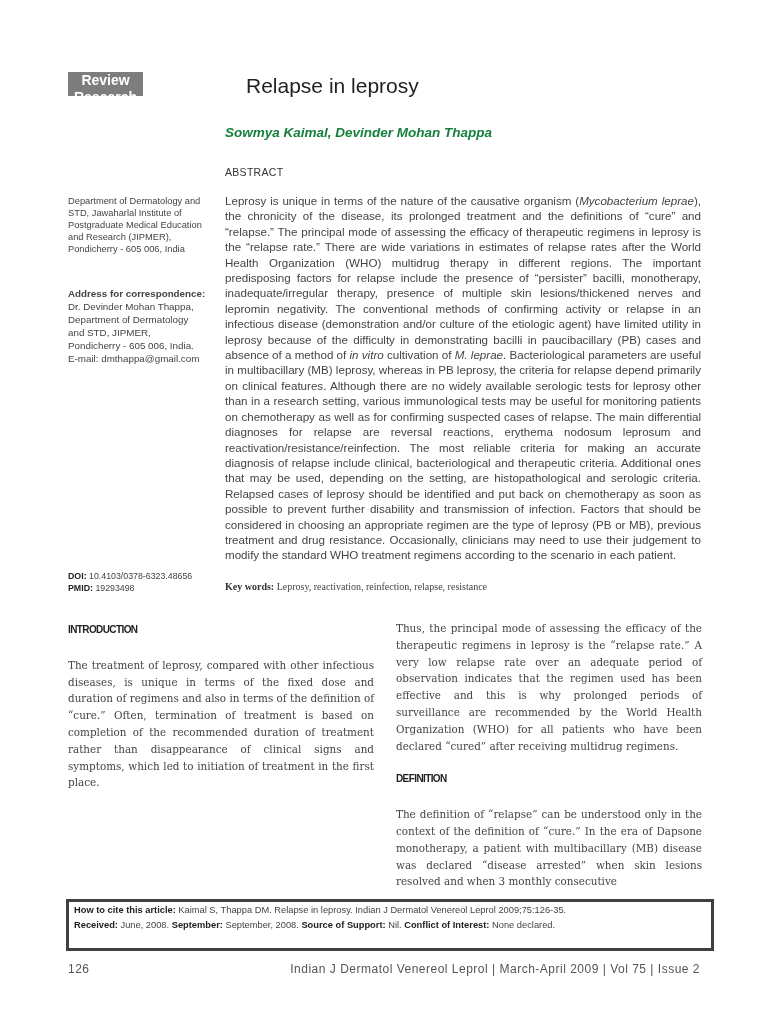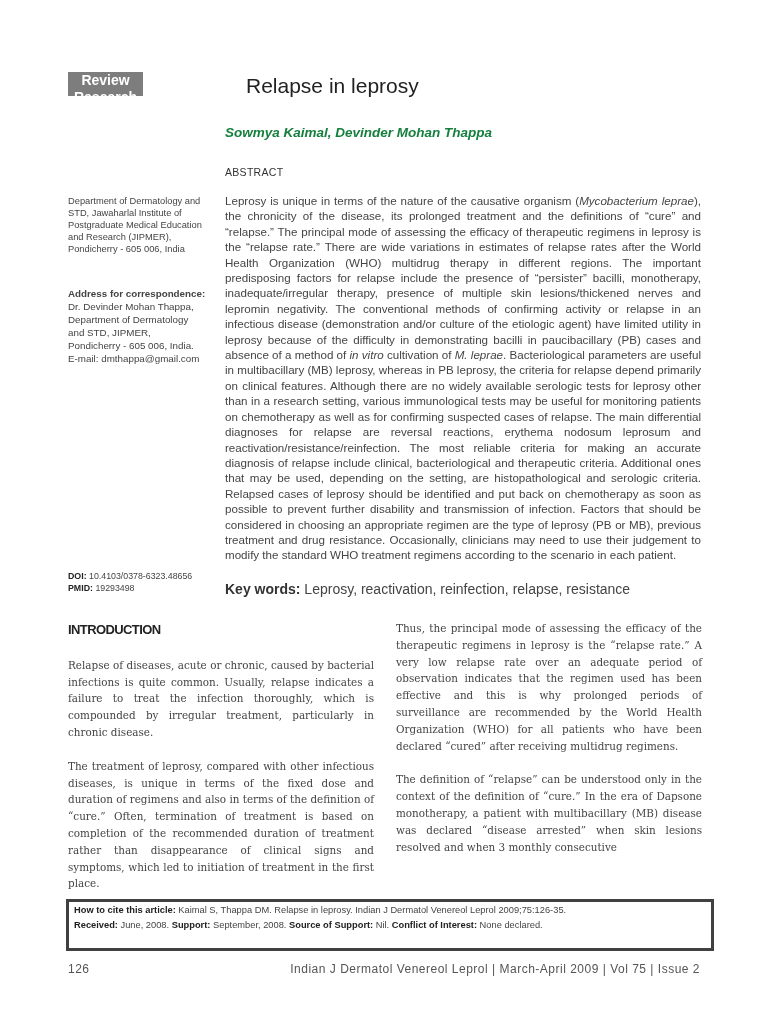--- a/index.html
+++ b/index.html
@@ -15,25 +15,25 @@
     .affil { position: absolute; left: 68px; top: 195px; width: 150px; font-family: "Liberation Sans", sans-serif; font-size: 9.3px; line-height: 12px; color: #444; }
     .corr { position: absolute; left: 68px; top: 287px; width: 160px; font-family: "Liberation Sans", sans-serif; font-size: 9.8px; line-height: 13px; color: #444; }
     .corr .lbl { font-weight: bold; }
     .abstract-body {
       position: absolute; left: 225px; top: 193px; width: 476px;
       font-family: "Liberation Sans", sans-serif; font-size: 11.6px; line-height: 15.4px;
       text-align: justify; color: #444;
     }
     .doi { position: absolute; left: 68px; top: 570px; font-family: "Liberation Sans", sans-serif; font-size: 8.8px; line-height: 12px; color: #444; }
     .doi b { color: #222; }
-    .keywords { position: absolute; left: 225px; top: 581px; font-family: Liberation Sans, sans-serif; font-size: 14px; color: #444; }
+    .keywords { position: absolute; left: 225px; top: 581px; font-family: Liberation Serif, serif; font-size: 10px; color: #444; }
     .keywords b { color: #333; }
     .col { position: absolute; width: 306px; font-family: "DejaVu Serif", serif; font-size: 10.4px; line-height: 16.8px; text-align: justify; color: #444; }
     .col p { margin: 0 0 17px 0; }
-    .sec-head { font-family: "Liberation Sans", sans-serif; font-weight: bold; font-size: 13px; color: #222; letter-spacing: -0.6px; margin-bottom: 18px; }
+    .sec-head { font-family: "Liberation Sans", sans-serif; font-weight: bold; font-size: 10px; color: #222; letter-spacing: -0.6px; margin-bottom: 18px; }
     .col-left { left: 68px; top: 622px; }
     .col-right { left: 396px; top: 620px; }
     .cite-box {
       position: absolute; left: 66px; top: 899px; width: 632px; height: 42px;
       border: 3px solid #404040; padding: 2px 5px; font-family: Liberation Sans, sans-serif;
       font-size: 9.3px; line-height: 12.5px; color: #444;
     }
     .cite-box b { color: #222; }
     .footer { position: absolute; top: 962px; font-family: "Liberation Sans", sans-serif; font-size: 12px; color: #555; letter-spacing: 0.5px; }
     .pagenum { left: 68px; }
@@ -67,28 +67,28 @@
 
 <div class="doi">
   <div><b>DOI:</b> <span>10.4103/0378-6323.48656</span></div>
   <div><b>PMID:</b> <span>19293498</span></div>
 </div>
 
 <div class="keywords"><b>Key words:</b><span> Leprosy, reactivation, reinfection, relapse, resistance</span></div>
 
 <div class="col col-left">
   <div class="sec-head">INTRODUCTION</div>
-  <p>Relapse of diseases, acute or chronic, caused by bacterial infections is quite common. Usually, relapse indicates a failure to treat the infection thoroughly, which is compounded by irregular treatment, particularly in chronic disease.</p>
   <p>The treatment of leprosy, compared with other infectious diseases, is unique in terms of the fixed dose and duration of regimens and also in terms of the definition of “cure.” Often, termination of treatment is based on completion of the recommended duration of treatment rather than disappearance of clinical signs and symptoms, which led to initiation of treatment in the first place.</p>
 </div>
 
 <div class="col col-right">
   <p>Thus, the principal mode of assessing the efficacy of the therapeutic regimens in leprosy is the “relapse rate.” A very low relapse rate over an adequate period of observation indicates that the regimen used has been effective and this is why prolonged periods of surveillance are recommended by the World Health Organization (WHO) for all patients who have been declared “cured” after receiving multidrug regimens.</p>
+  <div class="sec-head">DEFINITION</div>
   <p>The definition of “relapse” can be understood only in the context of the definition of “cure.” In the era of Dapsone monotherapy, a patient with multibacillary (MB) disease was declared “disease arrested” when skin lesions resolved and when 3 monthly consecutive</p>
 </div>
 
 <div class="cite-box">
   <div><b>How to cite this article:</b><span> Kaimal S, Thappa DM. Relapse in leprosy. Indian J Dermatol Venereol Leprol 2009;75:126-35.</span></div>
-  <div style="margin-top:2px;"><b>Received:</b><span> June, 2008. </span><b>Support:</b><span> September, 2008. </span><b>Source of Support:</b><span> Nil. </span><b>Conflict of Interest:</b><span> None declared.</span></div>
+  <div style="margin-top:2px;"><b>Received:</b><span> June, 2008. </span><b>September:</b><span> September, 2008. </span><b>Source of Support:</b><span> Nil. </span><b>Conflict of Interest:</b><span> None declared.</span></div>
 </div>
 
 <div class="footer pagenum">126</div>
 <div class="footer journal">Indian J Dermatol Venereol Leprol | March-April 2009 | Vol 75 | Issue 2</div>
 
 </body></html>

